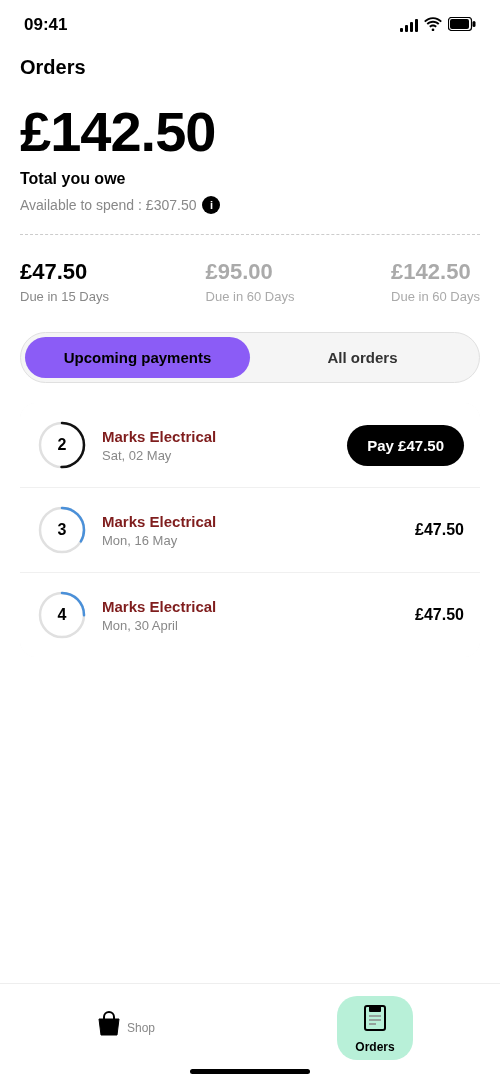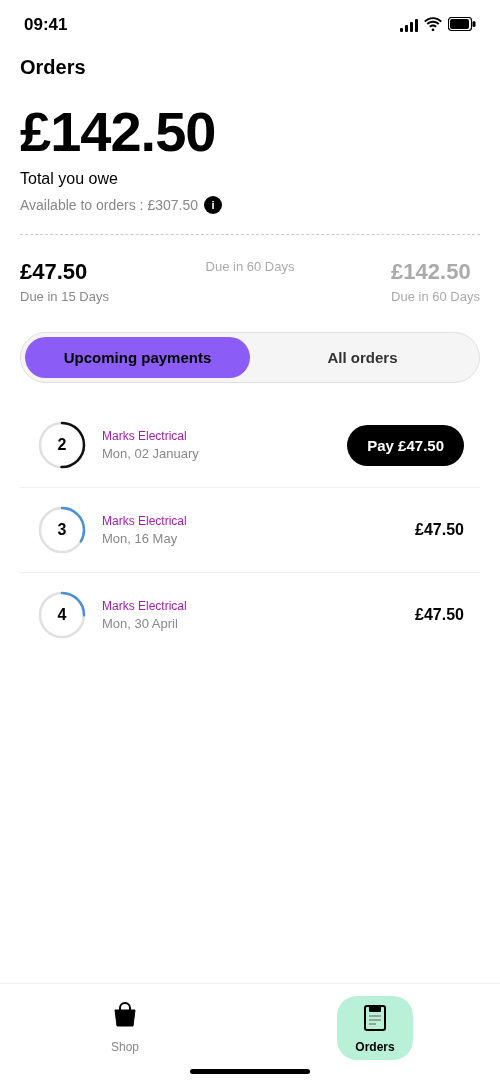--- a/index.html
+++ b/index.html
@@ -63,21 +63,21 @@
     .total-amount {
       font-size: 56px;
       font-weight: 800;
       color: #000;
       letter-spacing: -1px;
       margin-bottom: 6px;
     }
 
     .total-label {
       font-size: 16px;
-      font-weight: 400;
+      font-weight: 700;
       color: #000;
       margin-bottom: 8px;
     }
 
     .available-spend {
       font-size: 14px;
       color: #888;
       display: flex;
       align-items: center;
       gap: 6px;
@@ -196,23 +196,23 @@
       transform: translate(-50%, -50%);
       font-size: 16px;
       font-weight: 700;
       color: #000;
     }
 
     .order-info {
       flex: 1;
     }
     .order-merchant {
-      font-size: 12px;
-      font-weight: 400;
-      color: #a21caf;
+      font-size: 15px;
+      font-weight: 700;
+      color: #7f1d1d;
       margin-bottom: 3px;
     }
     .order-date {
       font-size: 13px;
       color: #888;
     }
 
     .order-action {
       display: flex;
       align-items: center;
@@ -243,21 +243,21 @@
       width: 500px;
       background: #fff;
       border-top: 1px solid #eee;
       display: flex;
       justify-content: space-around;
       align-items: center;
       padding: 12px 0 20px;
     }
     .nav-item {
       display: flex;
-      flex-direction: column;
+      flex-direction: row;
       align-items: center;
       gap: 4px;
       cursor: pointer;
       flex: 1;
       justify-content: center;
     }
     .nav-icon {
       font-size: 26px;
       line-height: 1;
     }
@@ -329,34 +329,35 @@
 
 <div class="content">
 
   <div class="page-title">Orders</div>
 
   <div class="total-amount">£142.50</div>
   <div class="total-label">Total you owe</div>
 
   <div class="available-spend">
     <span>
-      <span>Available to orders :</span>
+      <span>Available to spend :</span>
       <span>£307.50</span>
     </span>
     <span class="info-icon">i</span>
   </div>
 
   <hr class="dotted-divider">
 
   <div class="payment-breakdown">
     <div class="breakdown-item">
       <span class="breakdown-amount">£47.50</span>
       <span class="breakdown-label">Due in 15 Days</span>
     </div>
     <div class="breakdown-item">
+      <span class="breakdown-amount muted">£95.00</span>
       <span class="breakdown-label muted">Due in 60 Days</span>
     </div>
     <div class="breakdown-item">
       <span class="breakdown-amount muted">£142.50</span>
       <span class="breakdown-label muted">Due in 60 Days</span>
     </div>
   </div>
 
   <div class="tab-toggle">
     <button class="tab-btn active">Upcoming payments</button>
@@ -368,21 +369,21 @@
     <div class="order-item">
       <div class="circle-badge">
         <svg viewBox="0 0 52 52">
           <circle cx="26" cy="26" r="22" fill="none" stroke="#e0e0e0" stroke-width="2.5"></circle>
           <circle cx="26" cy="26" r="22" fill="none" stroke="#111" stroke-width="2.5" stroke-dasharray="138.2" stroke-dashoffset="69" stroke-linecap="round" transform="rotate(-90 26 26)"></circle>
         </svg>
         <span class="circle-badge-number">2</span>
       </div>
       <div class="order-info">
         <div class="order-merchant">Marks Electrical</div>
-        <div class="order-date">Mon, 02 January</div>
+        <div class="order-date">Sat, 02 May</div>
       </div>
       <div class="order-action">
         <button class="pay-button">Pay £47.50</button>
       </div>
     </div>
 
     <div class="order-item">
       <div class="circle-badge">
         <svg viewBox="0 0 52 52">
           <circle cx="26" cy="26" r="22" fill="none" stroke="#e0e0e0" stroke-width="2.5"></circle>

